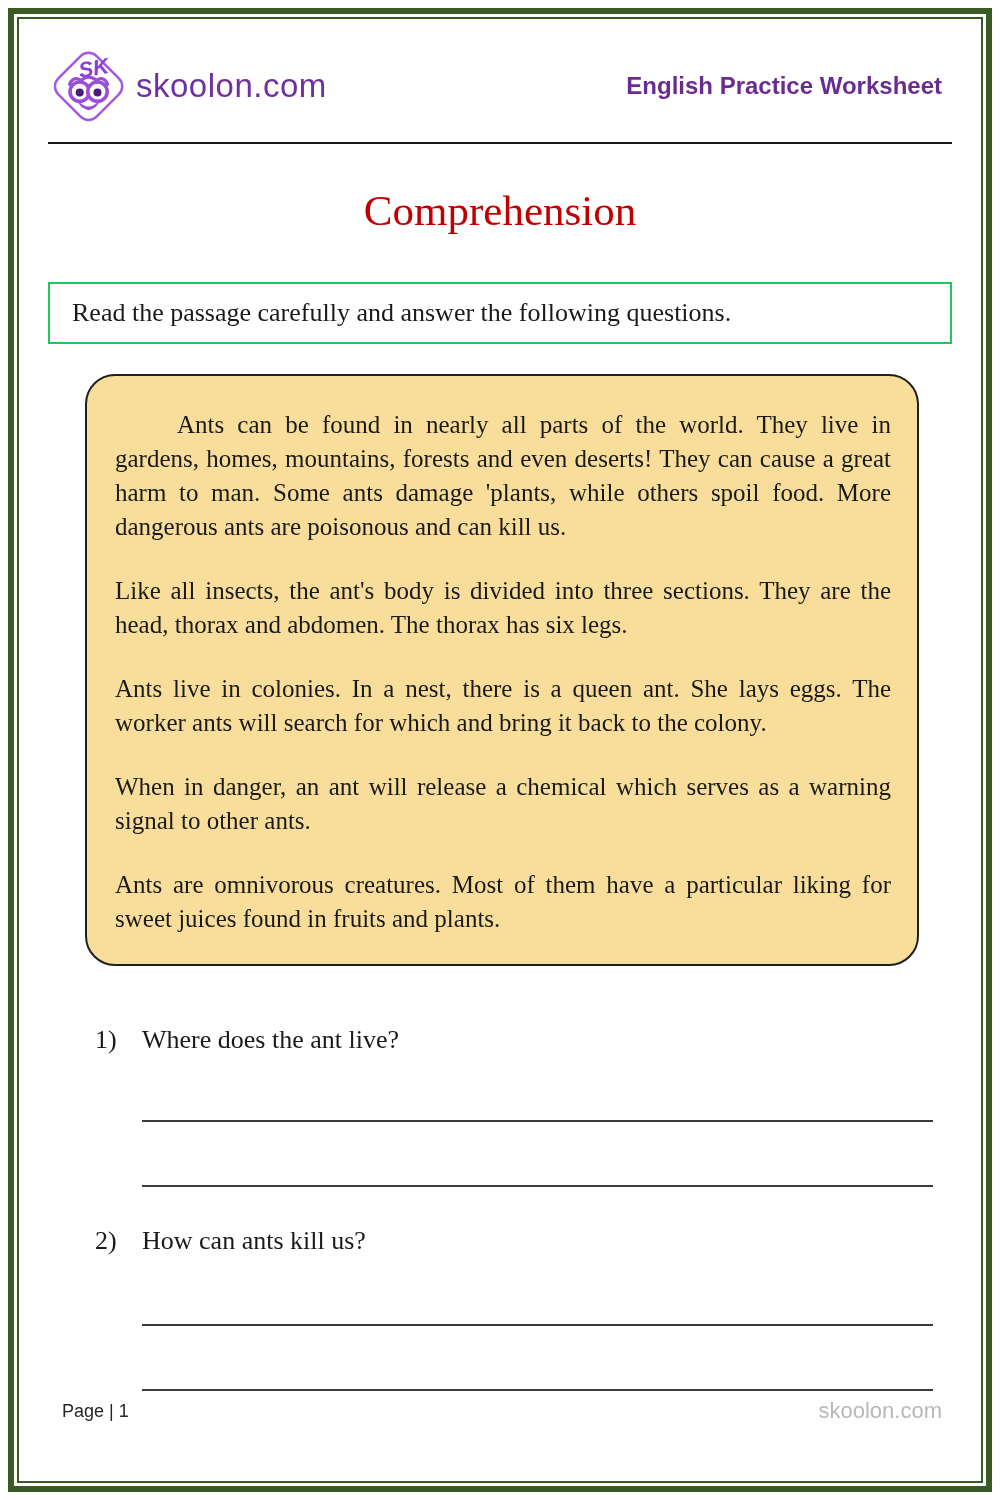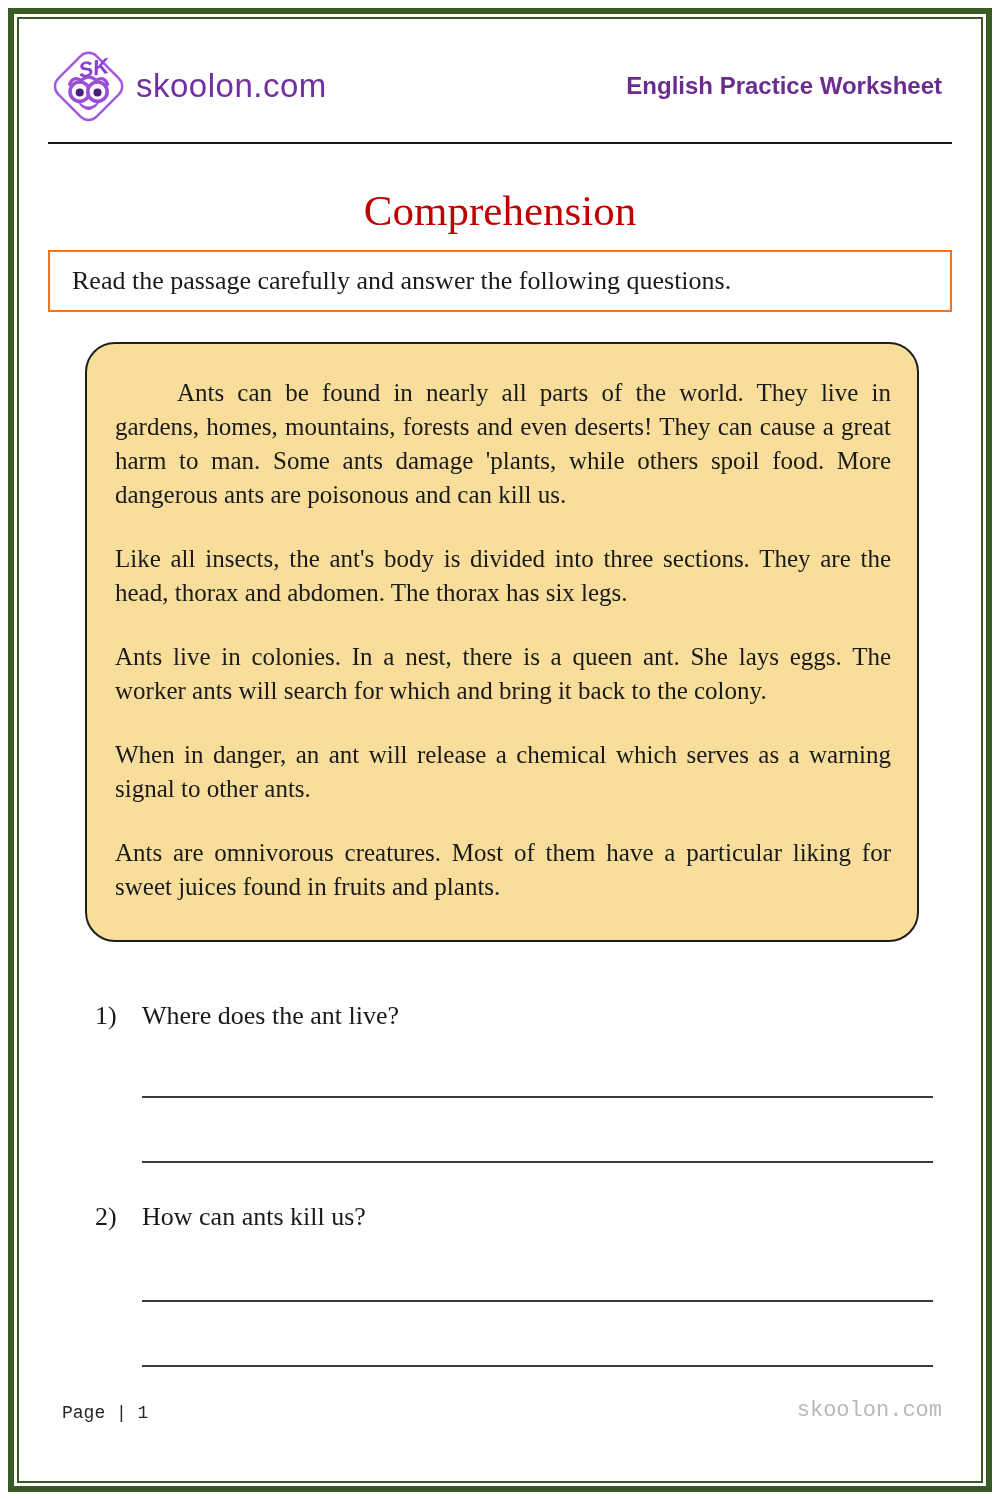--- a/index.html
+++ b/index.html
@@ -51,33 +51,33 @@
 
   
   .page-title {
     margin-top:42px; text-align:center;
     font-size:43px; font-weight:normal; color:#c00000;
     font-family:"Liberation Serif", serif;
   }
 
   
   .instruction-box {
-    margin-top:15px;
-    border:2px solid #f97316;
+    margin-top:47px;
+    border:2px solid #22c55e;
     padding:13px 22px;
     font-size:26px; line-height:32px;
   }
 
   
   .passage-box {
     margin:30px 33px 0 37px;
     background:#f8de9a;
     border:2px solid #1f1f1f;
     border-radius:30px;
-    padding:32px 26px 36px 28px;
+    padding:32px 26px 28px 28px;
     font-size:25px; line-height:34px;
     text-align:justify;
   }
   .passage-box p { margin-bottom:30px; }
   .passage-box p:last-child { margin-bottom:0; }
   .passage-box p.indent-first { text-indent:62px; }
 
   
   .question {
     display:flex; margin-left:47px; margin-top:60px;
@@ -88,22 +88,22 @@
   .answer-line {
     height:65px;
     margin-left:94px; margin-right:19px;
     border-bottom:2px solid #3b3b3b;
   }
   .question.second { margin-top:40px; }
 
   
   .footer {
     position:absolute; left:62px; right:58px; top:1398px;
-    display:flex; justify-content:space-between; align-items:flex-end;
-    font-family:Liberation Mono, monospace;
+    display:flex; justify-content:space-between; align-items:center;
+    font-family:Liberation Sans, sans-serif;
   }
   .page-label { font-size:18px; color:#262626; }
   .footer-brand { font-size:22px; color:#b8b8b8; }
 </style>
 </head>
 <body>
 
 <div class="frame-outer"></div>
 <div class="frame-inner"></div>
 

